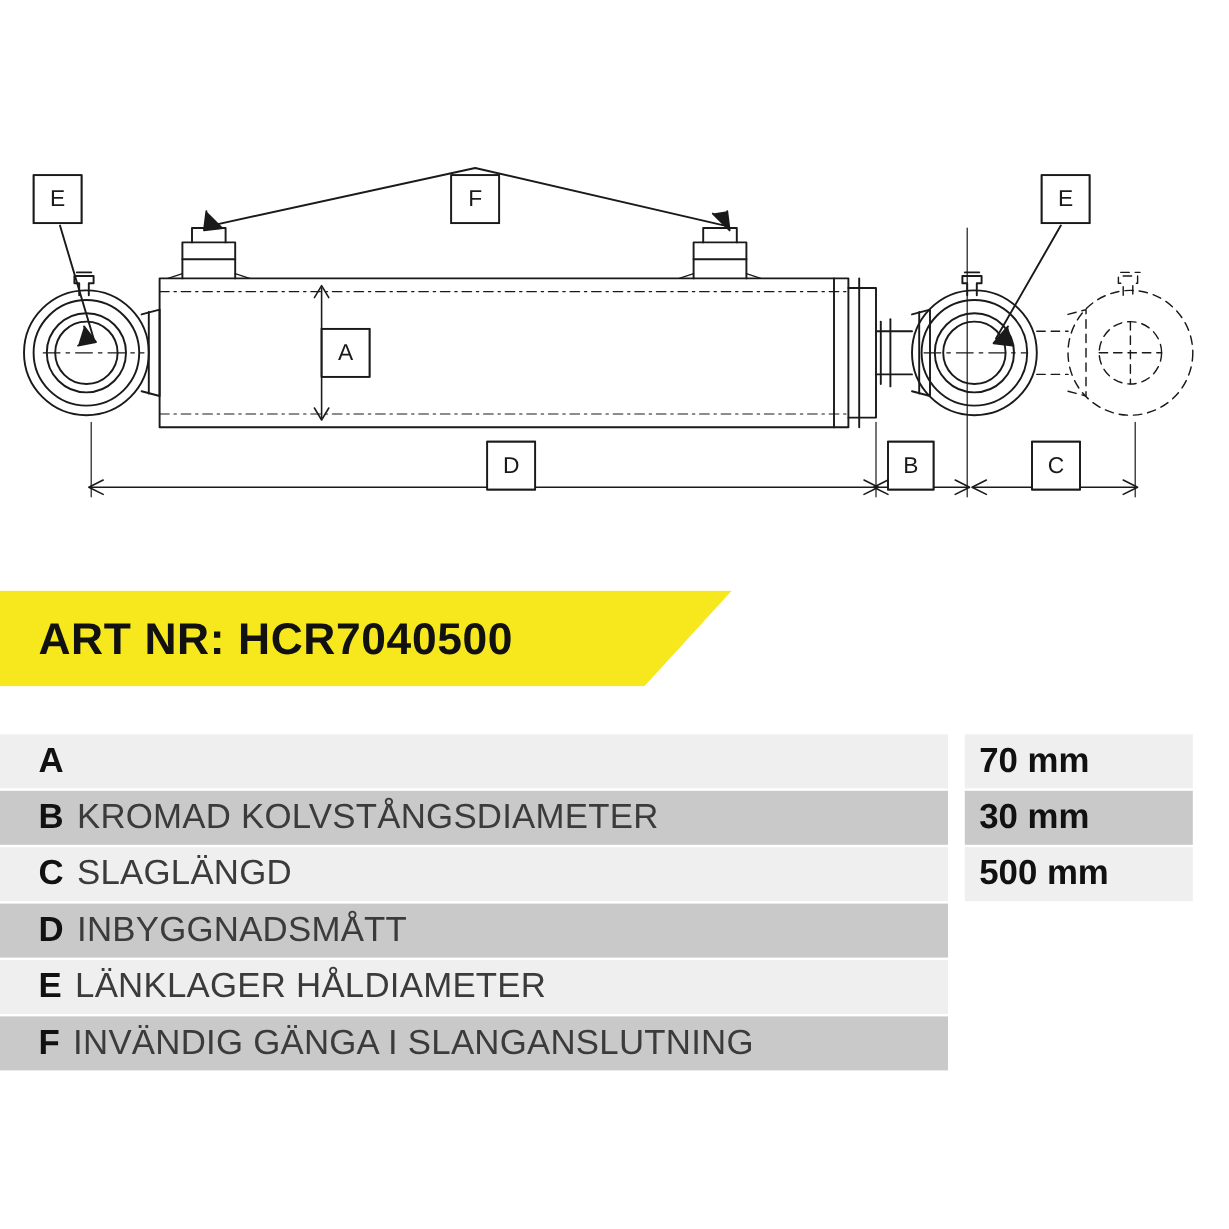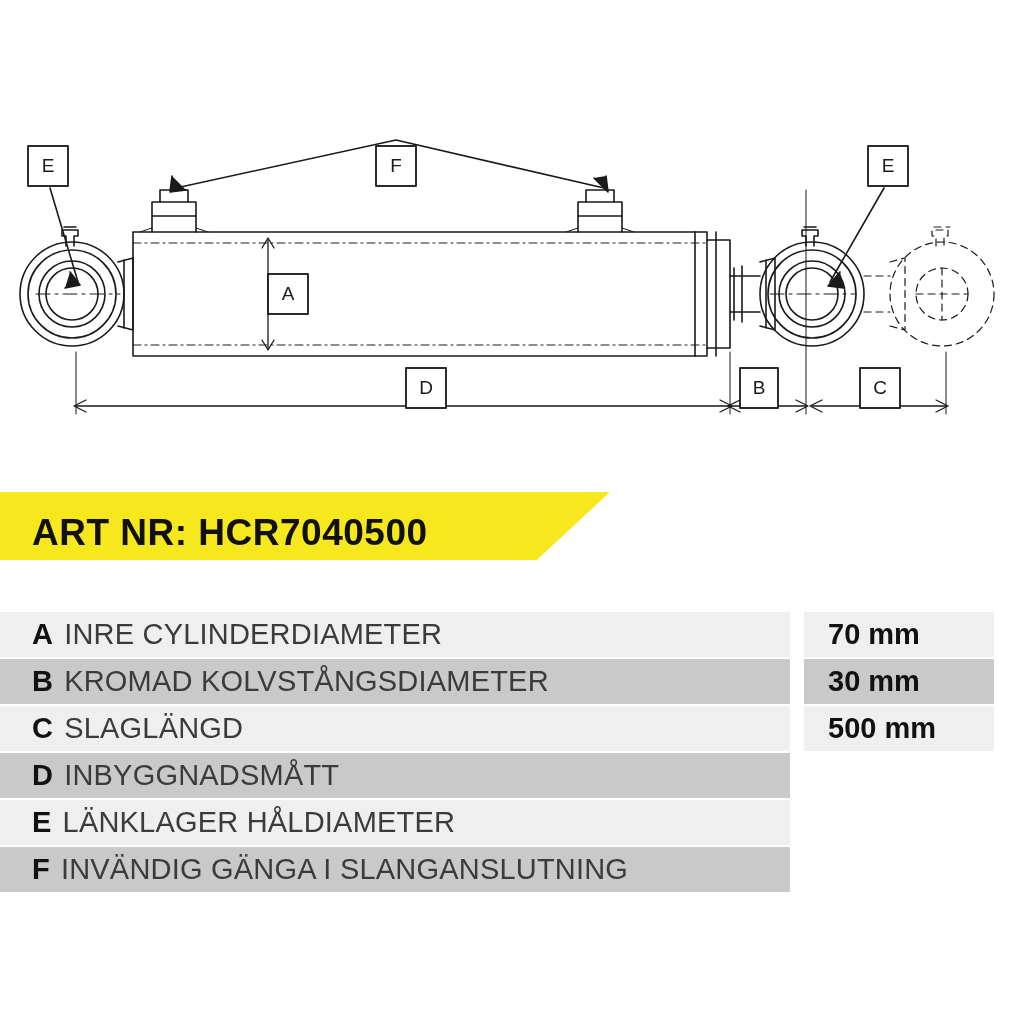--- a/index.html
+++ b/index.html
@@ -34,21 +34,21 @@
     text-anchor: middle;
     dominant-baseline: middle;
   }
 
   
   #art-banner {
     position: absolute;
     left: 0;
     top: 492px;
     width: 610px;
-    height: 68px;
+    height: 80px;
   }
   #art-banner .shape {
     position: absolute;
     inset: 0;
     background: #f7e81e;
     clip-path: polygon(0 0, 100% 0, 88% 100%, 0 100%);
   }
   #art-banner .label {
     position: absolute;
     left: 32px;
@@ -91,21 +91,21 @@
   .spec-desc .key {
     font-weight: bold;
     color: #111111;
     margin-right: 11px;
   }
   .spec-value {
     display: flex;
     align-items: center;
     justify-content: flex-start;
     height: 45px;
-    padding-left: 24px;
+    padding-left: 12px;
     box-sizing: border-box;
     font-size: 29px;
     font-weight: bold;
     color: #111111;
     white-space: nowrap;
   }
   .band-light { background: #efefef; }
   .band-dark  { background: #c9c9c9; }
 
   
@@ -279,21 +279,20 @@
 <div id="art-banner">
   <div class="shape"></div>
   <div class="label">ART NR: HCR7040500</div>
 </div>
 
 <div id="spec-table">
 
   <div class="spec-row w1">
     <div class="spec-desc band-light">
       <span class="key">A</span>
-      <span>INRE CYLINDERDIAMETER</span>
     </div>
     <div class="spec-value band-light">70 mm</div>
   </div>
 
   <div class="spec-row w1">
     <div class="spec-desc band-dark">
       <span class="key">B</span>
       <span>KROMAD KOLVSTÅNGSDIAMETER</span>
     </div>
     <div class="spec-value band-dark">30 mm</div>

